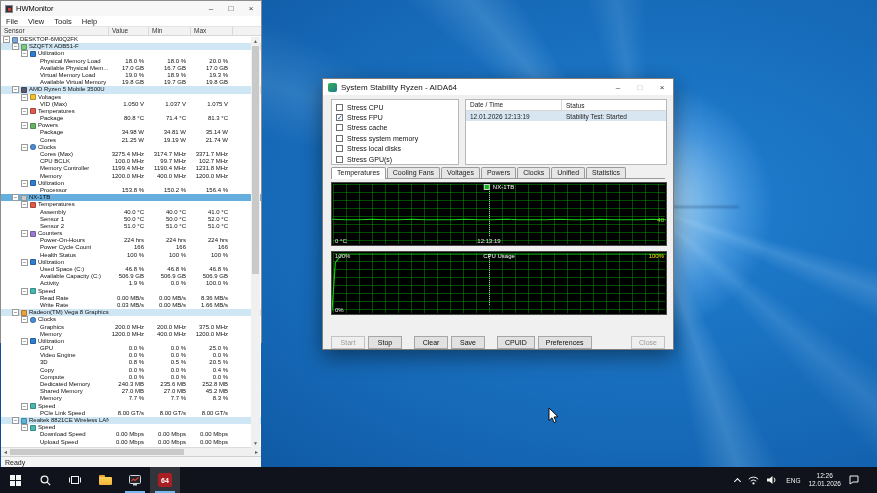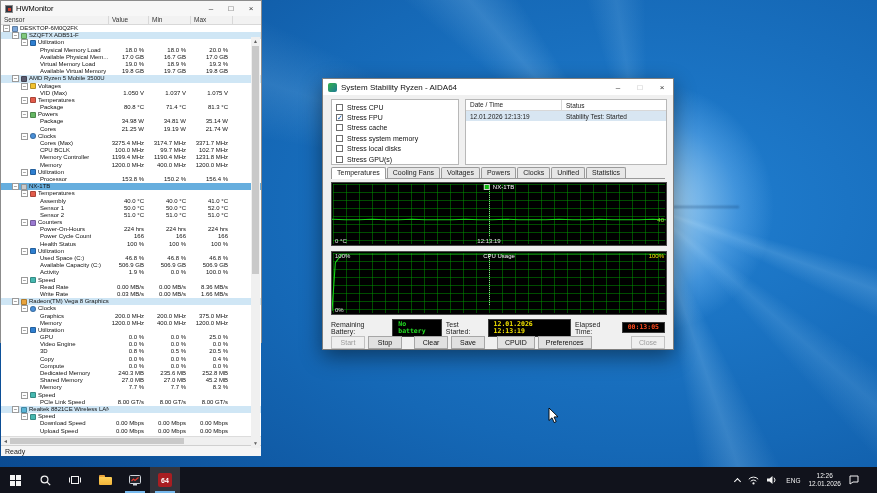--- a/index.html
+++ b/index.html
@@ -142,20 +142,26 @@
   <div class="win" id="hwm">
     <div class="titlebar">
       <span class="hwm-ico"></span>
       <span class="title">HWMonitor</span>
       <span class="cap-btns">
         <span class="cbtn">–</span>
         <span class="cbtn">□</span>
         <span class="cbtn">×</span>
       </span>
     </div>
+    <div class="menubar">
+        <span class="menu-item">File</span>
+        <span class="menu-item">View</span>
+        <span class="menu-item">Tools</span>
+        <span class="menu-item">Help</span>
+      </div>
     <div class="grid-head">
         <span class="hc h-0">Sensor</span>
         <span class="hc h-1">Value</span>
         <span class="hc h-2">Min</span>
         <span class="hc h-3">Max</span>
       </div>
     <div class="rows">
         <div class="trow">
           <div class="tlabel" style="padding-left: 2px;">
             <span class="expander">−</span>
@@ -753,28 +759,20 @@
       <svg viewBox="0 0 100 100" preserveAspectRatio="none">
           <polyline points="0,98 1,15 3,0 47,0 100,0" fill="none" stroke="#17d417" stroke-width="1.1" vector-effect="non-scaling-stroke"></polyline>
         </svg>
       <div class="marker" style="left: 47%;"></div>
       <div class="gl gtitle">CPU Usage</div>
       <div class="gl tl">100%</div>
       <div class="gl bl">0%</div>
       <div class="gl right-value rv-yellow" style="top: 7%;">100%</div>
     </div>
 
-    <div class="sst-footer">
-        <span class="flabel">Remaining Battery:</span>
-        <span class="lcd" style="color: rgb(34, 221, 34);">No battery</span>
-        <span class="flabel">Test Started:</span>
-        <span class="lcd" style="color: rgb(245, 228, 0);">12.01.2026 12:13:19</span>
-        <span class="flabel">Elapsed Time:</span>
-        <span class="lcd" style="color: rgb(255, 74, 30);">00:13:05</span>
-      </div>
     <div class="btnrow">
         <span class="btn disabled">Start</span>
         <span class="btn">Stop</span>
         <span class="gap"></span>
         <span class="btn">Clear</span>
         <span class="btn">Save</span>
         <span class="gap"></span>
         <span class="btn">CPUID</span>
         <span class="btn">Preferences</span>
         <span class="btn disabled push">Close</span>

